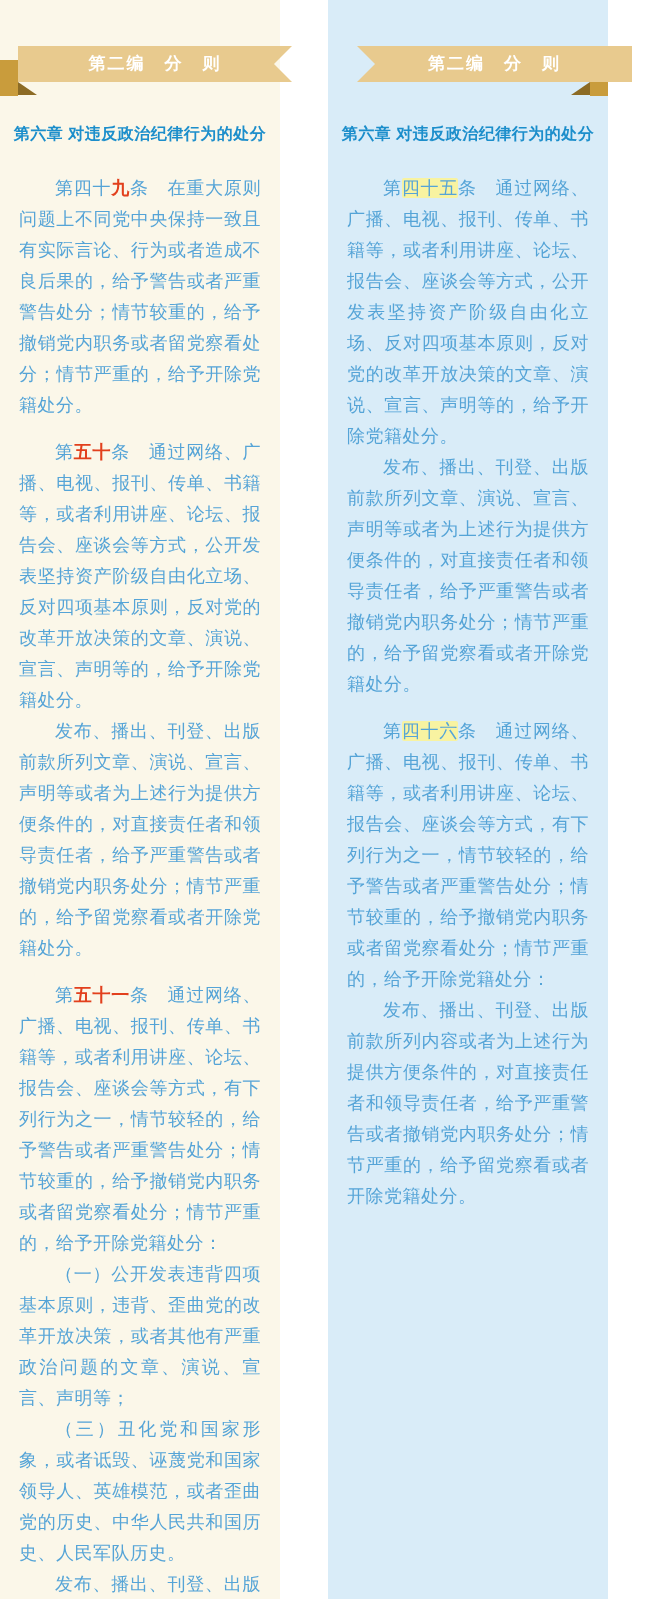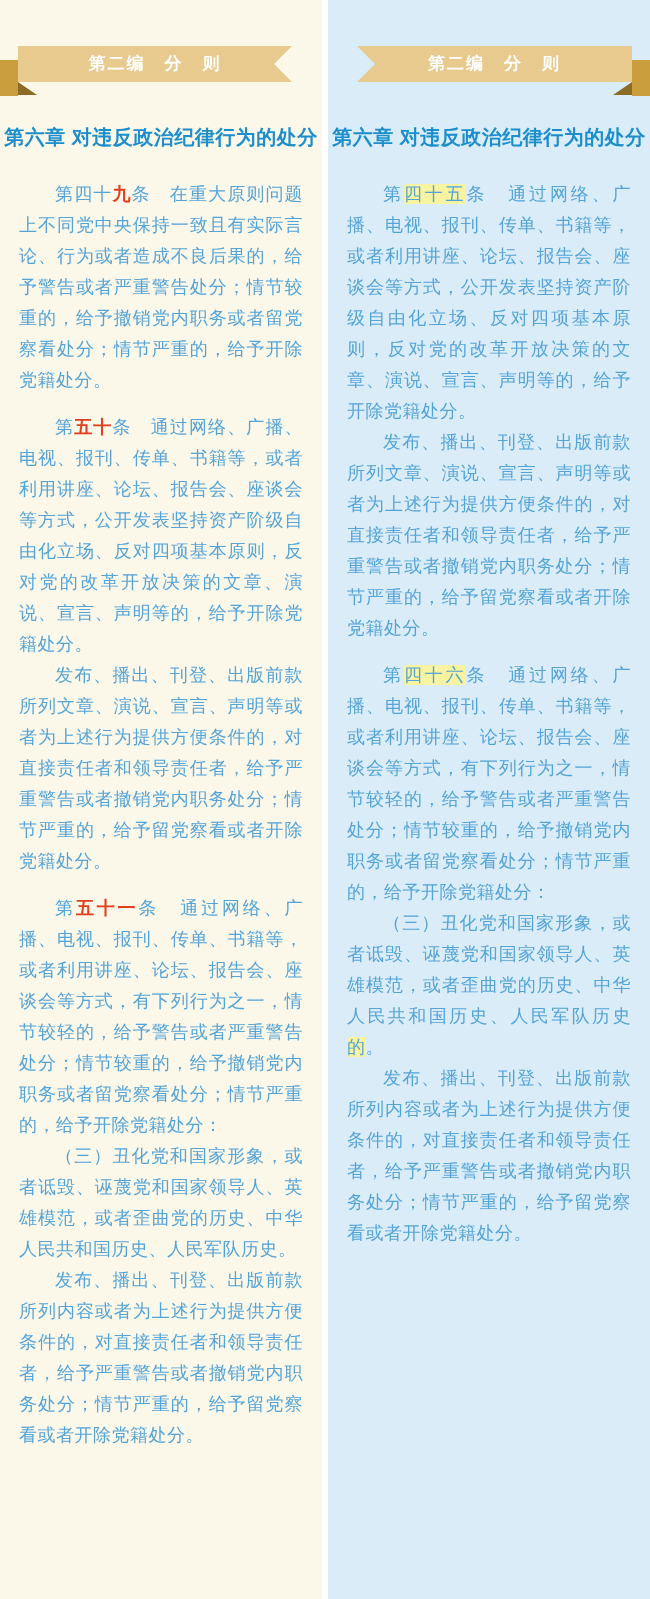--- a/index.html
+++ b/index.html
@@ -8,21 +8,21 @@
     --banner-text:#FFFFFF; --heading:#1C8ECB; --body-text:#55A4D7;
     --red:#E2401D; --yellow:#F8F3A1;
   }
   *{margin:0;padding:0;box-sizing:border-box;}
   html,body{width:650px;height:1599px;}
   body{
     position:relative;overflow:hidden;
     font-family:"Liberation Sans","DejaVu Sans",sans-serif;
     background:var(--gutter);
   }
-  .col{position:absolute;top:0;width:322px;height:1599px;}
+  .col{position:absolute;top:0;width:280px;height:1599px;}
   .col-left{left:0;background:var(--left-bg);}
   .col-right{left:328px;background:var(--right-bg);}
   .gutter{position:absolute;top:0;left:322px;width:6px;height:1599px;background:var(--gutter);}
 
   .ribbon{position:relative;height:50px;margin-top:46px;}
   .ribbon-band{
     position:absolute;top:0;height:36px;background:var(--ribbon-band);
     color:var(--banner-text);font-size:17px;font-weight:bold;
     letter-spacing:2px;text-align:center;line-height:36px;
   }
@@ -32,21 +32,21 @@
     clip-path:polygon(0 0,100% 0,100% 100%,0 100%,18px 50%);}
   .ribbon-fold{position:absolute;top:14px;width:18px;height:36px;background:var(--ribbon-fold);}
   .col-left .ribbon-fold{left:0;}
   .col-right .ribbon-fold{right:0;}
   .ribbon-tri{position:absolute;top:36px;width:19px;height:13px;background:var(--ribbon-tri);}
   .col-left .ribbon-tri{left:18px;clip-path:polygon(0 0,100% 100%,0 100%);}
   .col-right .ribbon-tri{right:18px;clip-path:polygon(100% 0,100% 100%,0 100%);}
 
   .chapter{
     margin-top:28px;text-align:center;
-    color:var(--heading);font-size:20px;font-weight:bold;letter-spacing:0.5px;
+    color:var(--heading);font-size:16px;font-weight:bold;letter-spacing:0.5px;
   }
   .text-body{
     margin-top:28px;padding:0 19px;
     color:var(--body-text);font-size:18px;line-height:31px;letter-spacing:0.5px;
     text-align:justify;word-break:break-all;
   }
   .para{text-indent:2em;}
   .para.spaced{margin-top:16px;}
   .hl-red{color:var(--red);font-weight:bold;}
   .hl-yellow{background:var(--yellow);border-radius:2px;}
@@ -59,34 +59,34 @@
     <div class="ribbon-fold"></div>
     <div class="ribbon-tri"></div>
     <div class="ribbon-band">第二编　分　则</div>
   </div>
   <div class="chapter">第六章 对违反政治纪律行为的处分</div>
   <div class="text-body">
       <div class="para spaced"><span>第四十</span><span class="hl-red">九</span><span>条　在重大原则问题上不同党中央保持一致且有实际言论、行为或者造成不良后果的，给予警告或者严重警告处分；情节较重的，给予撤销党内职务或者留党察看处分；情节严重的，给予开除党籍处分。</span></div>
       <div class="para spaced"><span>第</span><span class="hl-red">五十</span><span>条　通过网络、广播、电视、报刊、传单、书籍等，或者利用讲座、论坛、报告会、座谈会等方式，公开发表坚持资产阶级自由化立场、反对四项基本原则，反对党的改革开放决策的文章、演说、宣言、声明等的，给予开除党籍处分。</span></div>
       <div class="para"><span>发布、播出、刊登、出版前款所列文章、演说、宣言、声明等或者为上述行为提供方便条件的，对直接责任者和领导责任者，给予严重警告或者撤销党内职务处分；情节严重的，给予留党察看或者开除党籍处分。</span></div>
       <div class="para spaced"><span>第</span><span class="hl-red">五十一</span><span>条　通过网络、广播、电视、报刊、传单、书籍等，或者利用讲座、论坛、报告会、座谈会等方式，有下列行为之一，情节较轻的，给予警告或者严重警告处分；情节较重的，给予撤销党内职务或者留党察看处分；情节严重的，给予开除党籍处分：</span></div>
+      <div class="para"><span>（一）公开发表违背四项基本原则，违背、歪曲党的改革开放决策，或者其他有严重政治问题的文章、演说、宣言、声明等；</span></div>
       <div class="para"><span>（三）丑化党和国家形象，或者诋毁、诬蔑党和国家领导人、英雄模范，或者歪曲党的历史、中华人民共和国历史、人民军队历史。</span></div>
       <div class="para"><span>发布、播出、刊登、出版前款所列内容或者为上述行为提供方便条件的，对直接责任者和领导责任者，给予严重警告或者撤销党内职务处分；情节严重的，给予留党察看或者开除党籍处分。</span></div>
     </div>
 </div>
 
 <div class="gutter"></div>
 
 <div class="col col-right">
   <div class="ribbon">
     <div class="ribbon-fold"></div>
     <div class="ribbon-tri"></div>
     <div class="ribbon-band">第二编　分　则</div>
   </div>
   <div class="chapter">第六章 对违反政治纪律行为的处分</div>
   <div class="text-body">
       <div class="para spaced"><span>第</span><span class="hl-yellow">四十五</span><span>条　通过网络、广播、电视、报刊、传单、书籍等，或者利用讲座、论坛、报告会、座谈会等方式，公开发表坚持资产阶级自由化立场、反对四项基本原则，反对党的改革开放决策的文章、演说、宣言、声明等的，给予开除党籍处分。</span></div>
       <div class="para"><span>发布、播出、刊登、出版前款所列文章、演说、宣言、声明等或者为上述行为提供方便条件的，对直接责任者和领导责任者，给予严重警告或者撤销党内职务处分；情节严重的，给予留党察看或者开除党籍处分。</span></div>
       <div class="para spaced"><span>第</span><span class="hl-yellow">四十六</span><span>条　通过网络、广播、电视、报刊、传单、书籍等，或者利用讲座、论坛、报告会、座谈会等方式，有下列行为之一，情节较轻的，给予警告或者严重警告处分；情节较重的，给予撤销党内职务或者留党察看处分；情节严重的，给予开除党籍处分：</span></div>
-      <div class="para"><span>（三）丑化党和国家形象，或者诋毁、诬蔑党和国家领导人、英雄模范，或者歪曲党的历史、中华人民共和国历史、人民军队历史</span><span class="hl-yellow">的</span><span>。</span></div>
       <div class="para"><span>发布、播出、刊登、出版前款所列内容或者为上述行为提供方便条件的，对直接责任者和领导责任者，给予严重警告或者撤销党内职务处分；情节严重的，给予留党察看或者开除党籍处分。</span></div>
     </div>
 </div>
 
 </body></html>

